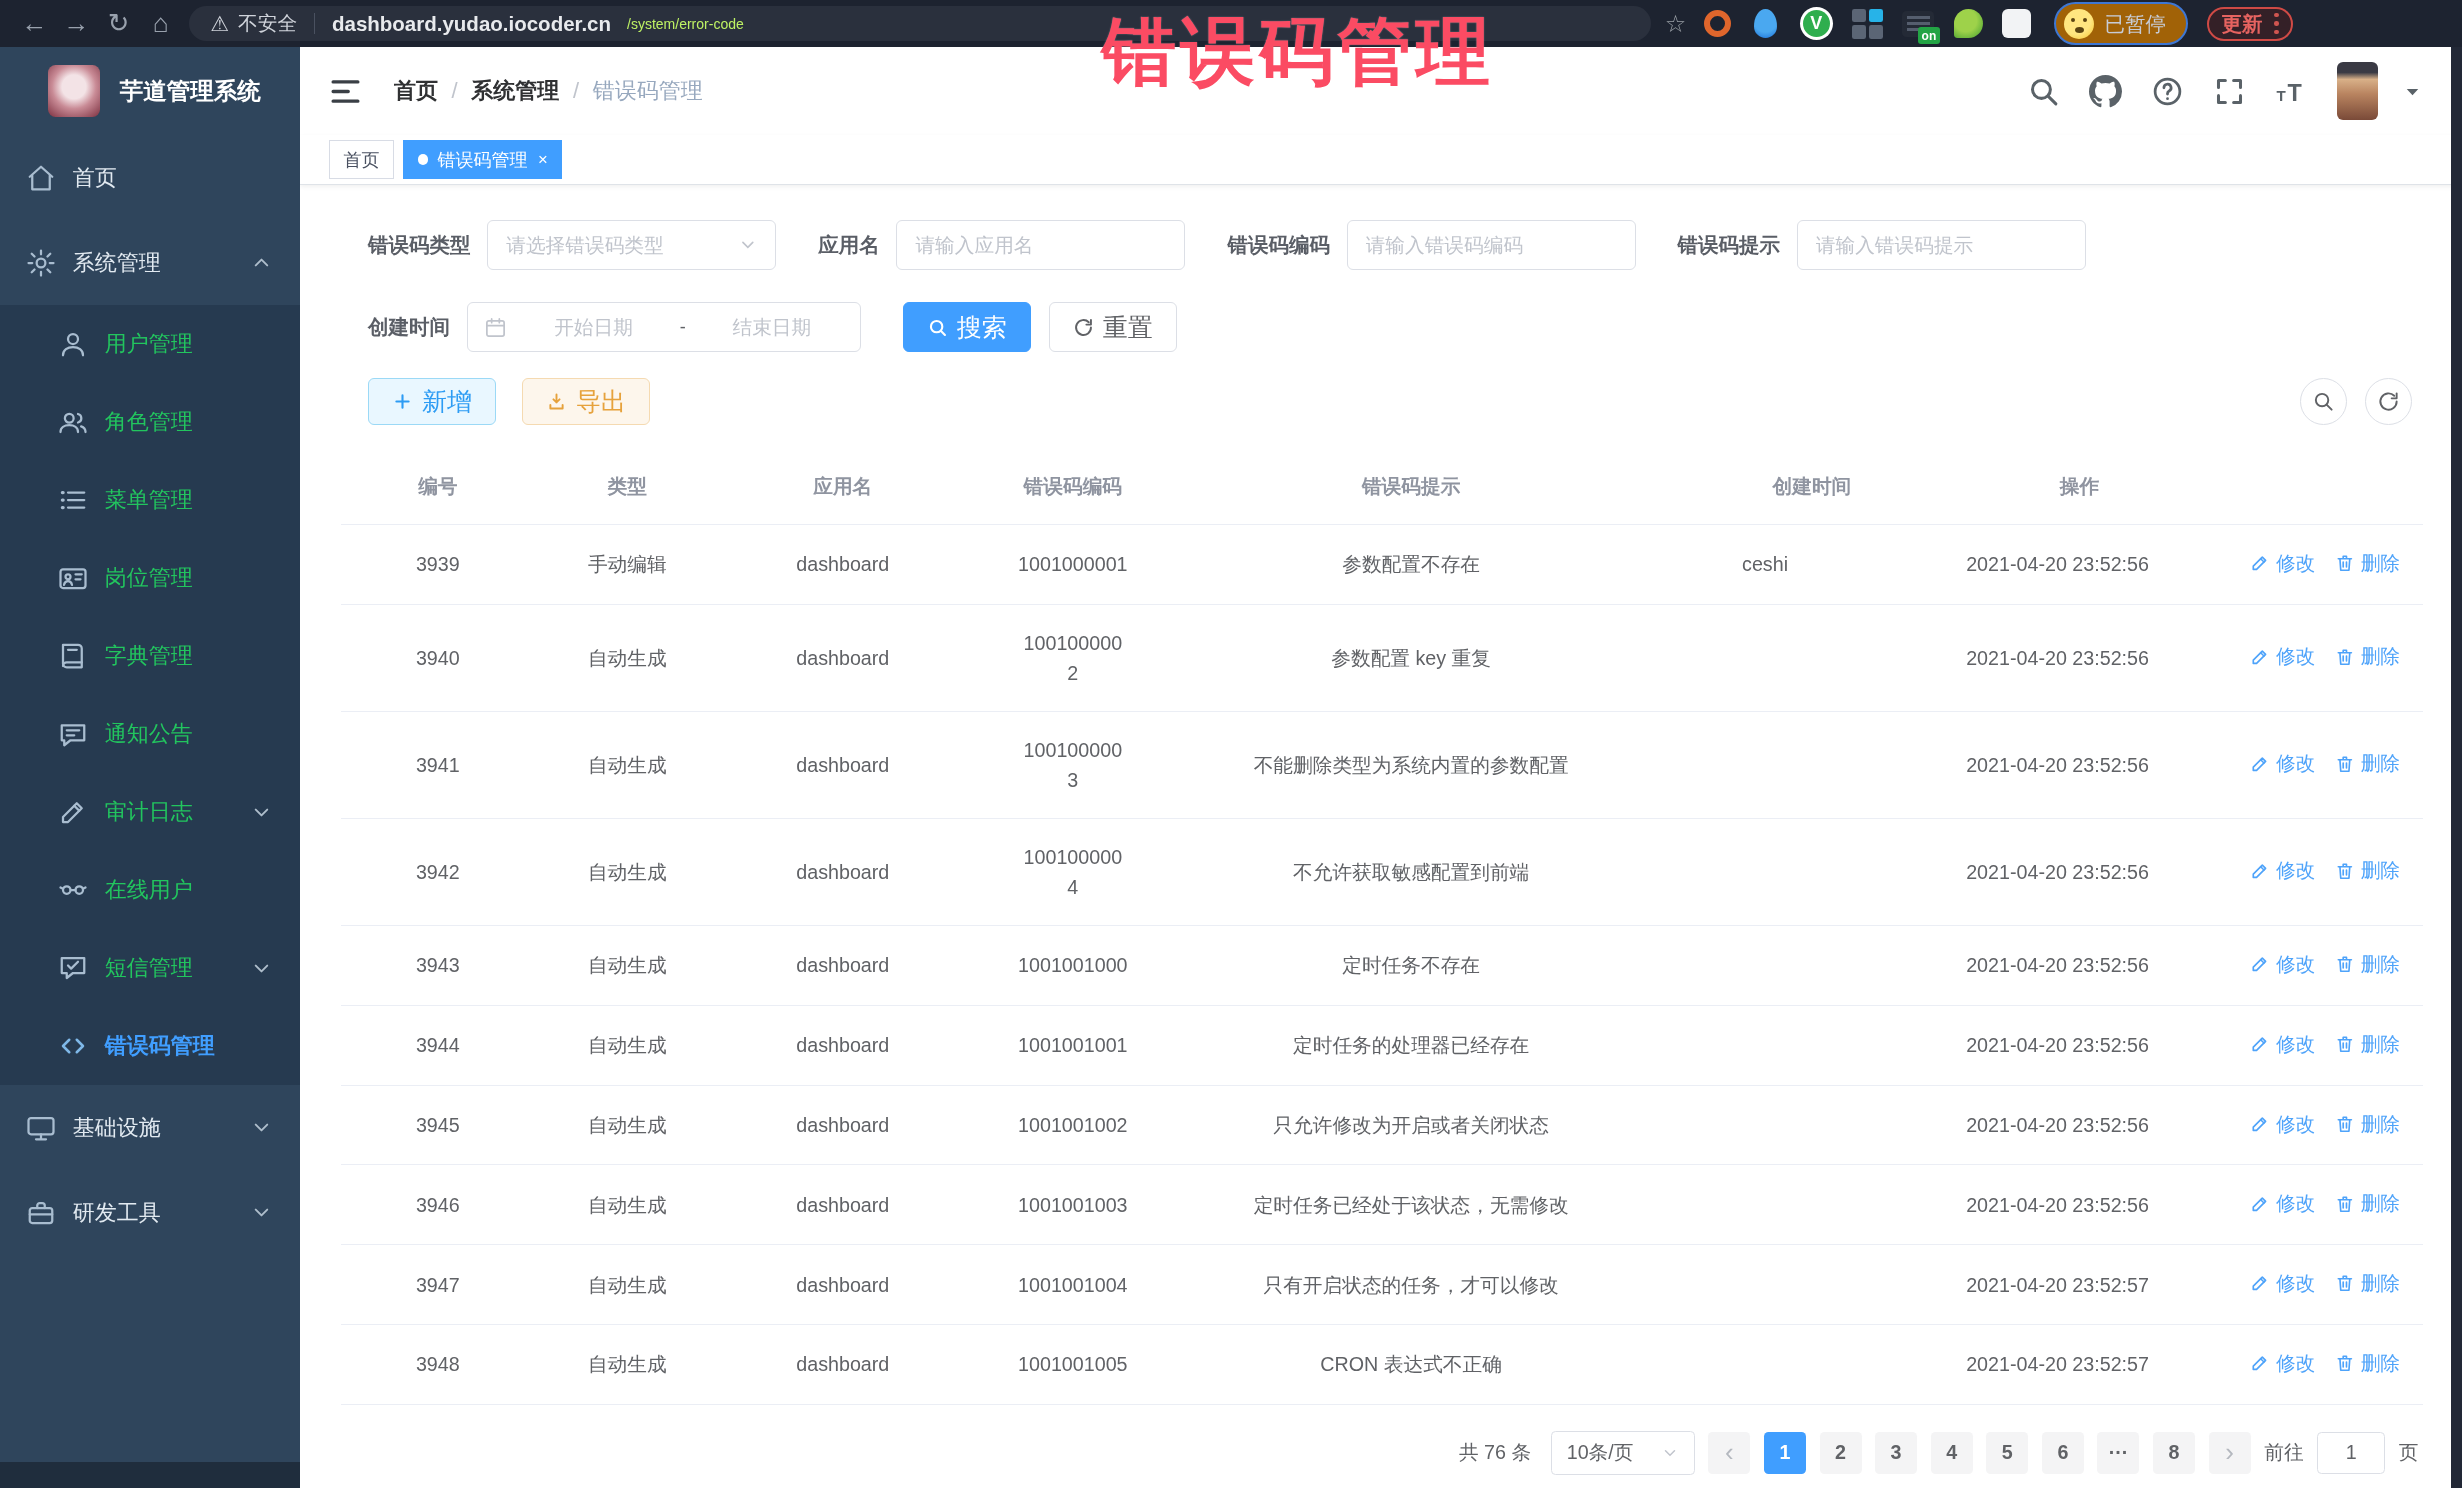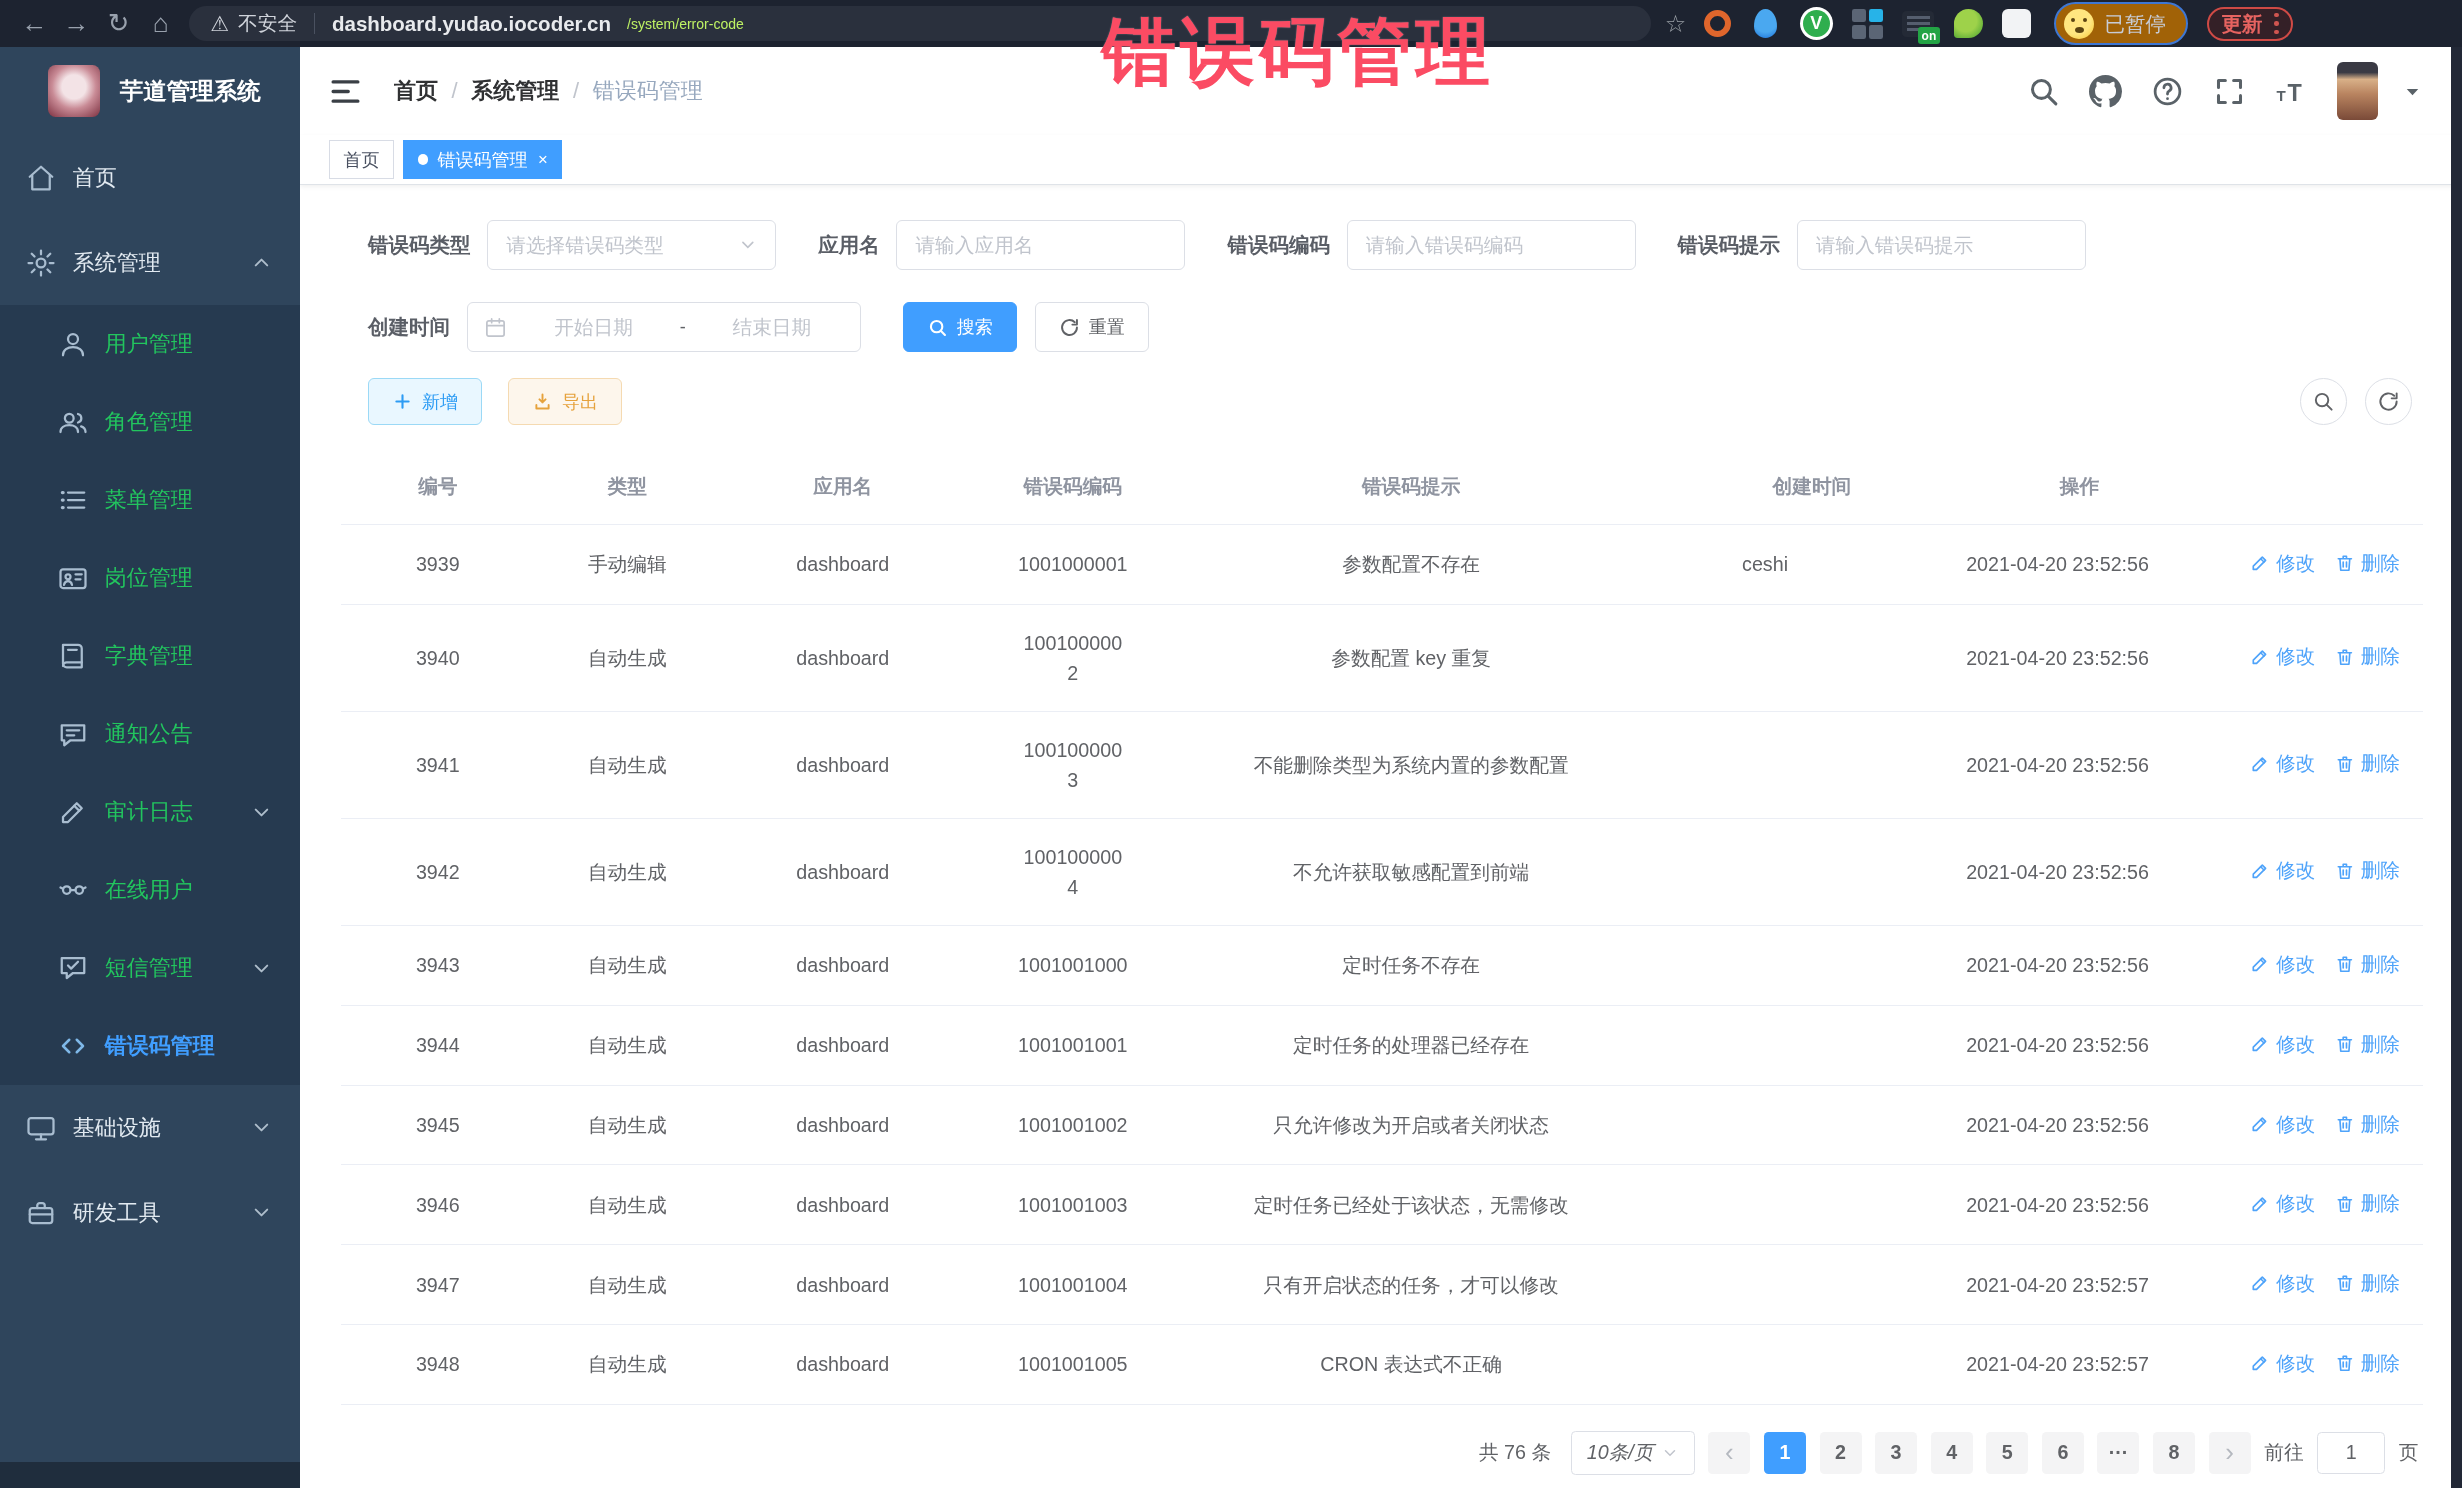--- a/index.html
+++ b/index.html
@@ -104,21 +104,21 @@
   .placeholder { color:#c0c4cc; font-size:19.7px; }
   input.f-input { width:289px; font-size:19.7px; color:#606266; font-family:inherit; }
   input.f-input::placeholder { color:#c0c4cc; }
   .sel-caret { width:19.7px; height:19.7px; color:#c0c4cc; }
   .date-box { width:394px; height:50px; border:0.8px solid #dcdfe6; border-radius:6px; display:flex;
     align-items:center; padding:0 16.7px; gap:15px; cursor:pointer; }
   .date-box .cal { width:23px; height:23px; color:#c0c4cc; flex:none; }
   .date-box .d-sep { color:#606266; font-size:18px; }
   .date-box .d-ph { flex:1; text-align:center; }
   .btn { display:inline-flex; align-items:center; justify-content:center; gap:9px; height:50px;
-    border-radius:6px; font-size:18px; cursor:pointer; border:0.8px solid #dcdfe6; background:#fff;
+    border-radius:6px; font-size:25px; cursor:pointer; border:0.8px solid #dcdfe6; background:#fff;
     color:#606266; padding:0 23px; font-family:inherit; }
   .btn svg { width:21px; height:21px; }
   .btn-search { background:#409eff; border-color:#409eff; color:#fff; margin-left:42px; }
   .btn-reset { margin-left:18px; }
   .toolbar { display:flex; align-items:center; padding-left:27px; margin:3px 0 23px; }
   .btn-add { background:#e9f7ff; border-color:#9bd9f6; color:#2d9cf4; height:47px; }
   .btn-export { background:#fdf6ec; border-color:#f5dab1; color:#e6a23c; height:47px; margin-left:26px; }
   .tool-circles { margin-left:auto; display:flex; gap:18px; margin-right:10.6px; }
   .circle-btn { width:47px; height:47px; border:0.8px solid #dcdfe6; border-radius:50%; background:#fff;
     display:flex; align-items:center; justify-content:center; color:#606266; cursor:pointer; }
@@ -132,22 +132,22 @@
   .c0{width:9.3%;} .c1{width:8.9%;} .c2{width:11.8%;} .c3{width:10.3%; white-space:pre-line;}
   .c4{width:22.2%;} .c5{width:11.8%;} .c6{width:16.3%;} .c7{width:9.4%;}
   .op-link { display:inline-flex; align-items:center; gap:6px; color:#4ea3fa; cursor:pointer; }
   .op-link + .op-link { margin-left:19.7px; }
   .op-link svg { width:19.7px; height:19.7px; }
 
   
   .pagination { display:flex; align-items:center; justify-content:flex-end; gap:13.6px; margin:26px 4.5px 0 0;
     font-size:19.7px; color:#606266; }
   .pg-total { margin-right:6px; }
-  .size-select { width:124px; height:44px; border:0.8px solid #dcdfe6; border-radius:4.5px; display:flex;
-    align-items:center; justify-content:space-between; padding:0 15px; cursor:pointer;font-style:italic; }
+  .size-select { width:144px; height:44px; border:0.8px solid #dcdfe6; border-radius:4.5px; display:flex;
+    align-items:center; justify-content:space-between; padding:0 15px; cursor:pointer; }
   .size-select svg { width:18px; height:18px; color:#c0c4cc; }
   .page-btn { min-width:42px; height:42px; border-radius:4.5px; background:#f4f4f5; border:none;
     display:flex; align-items:center; justify-content:center; font-size:19.7px; font-weight:bold;
     color:#606266; cursor:pointer; font-family:inherit; }
   .page-btn.arrow { color:#b4b8bf; font-size:26px; font-weight:normal; }
   .page-btn.active { background:#409eff; color:#fff; }
   .pages { display:flex; gap:13.6px; }
   .goto-input { width:68px; height:42px; border:0.8px solid #dcdfe6; border-radius:4.5px; text-align:center;
     font-size:19.7px; color:#606266; font-family:inherit; }
 </style>

